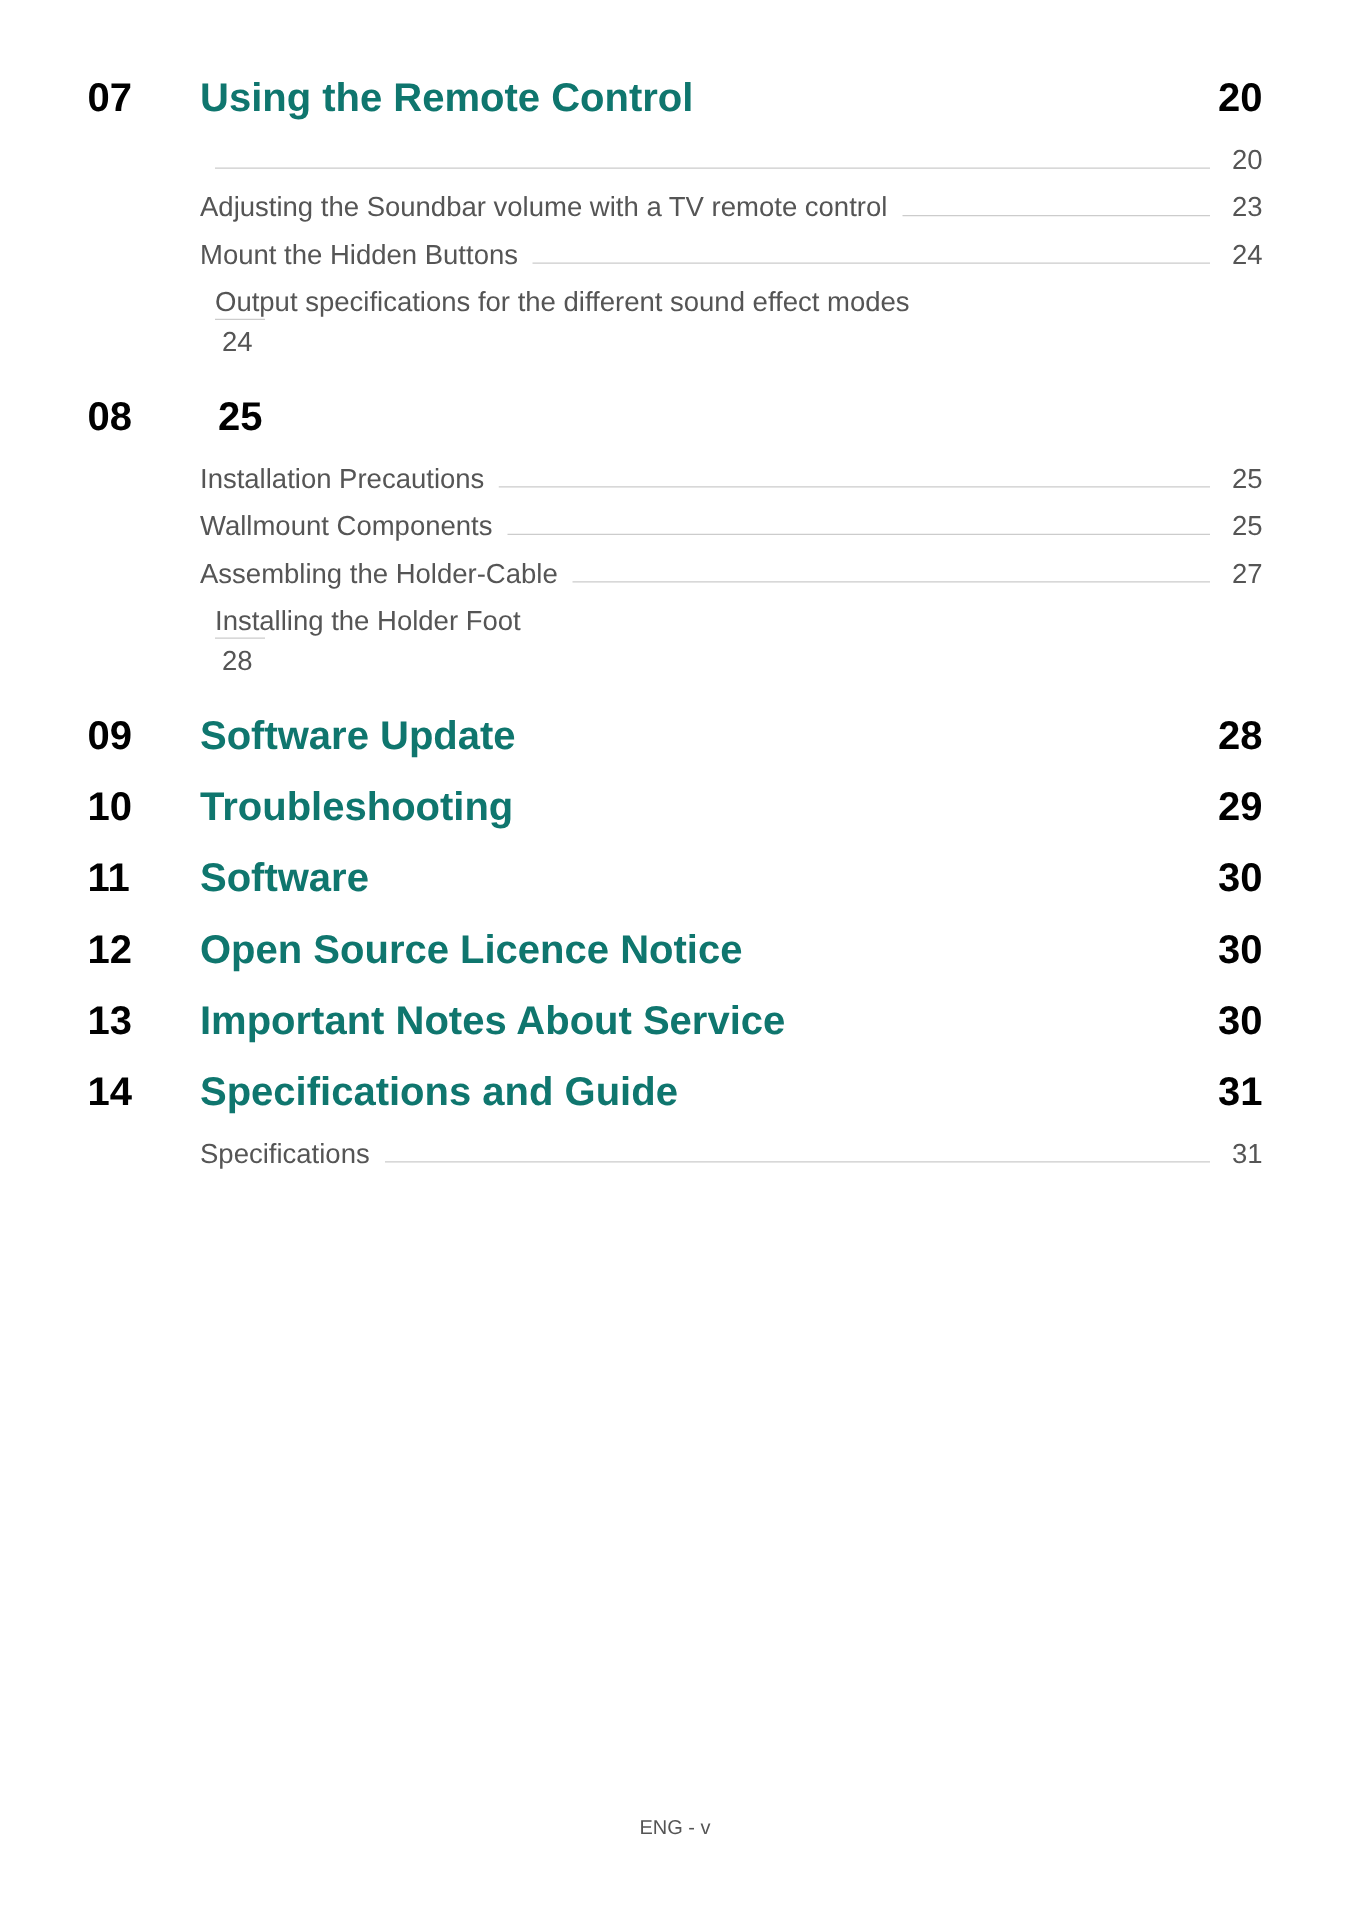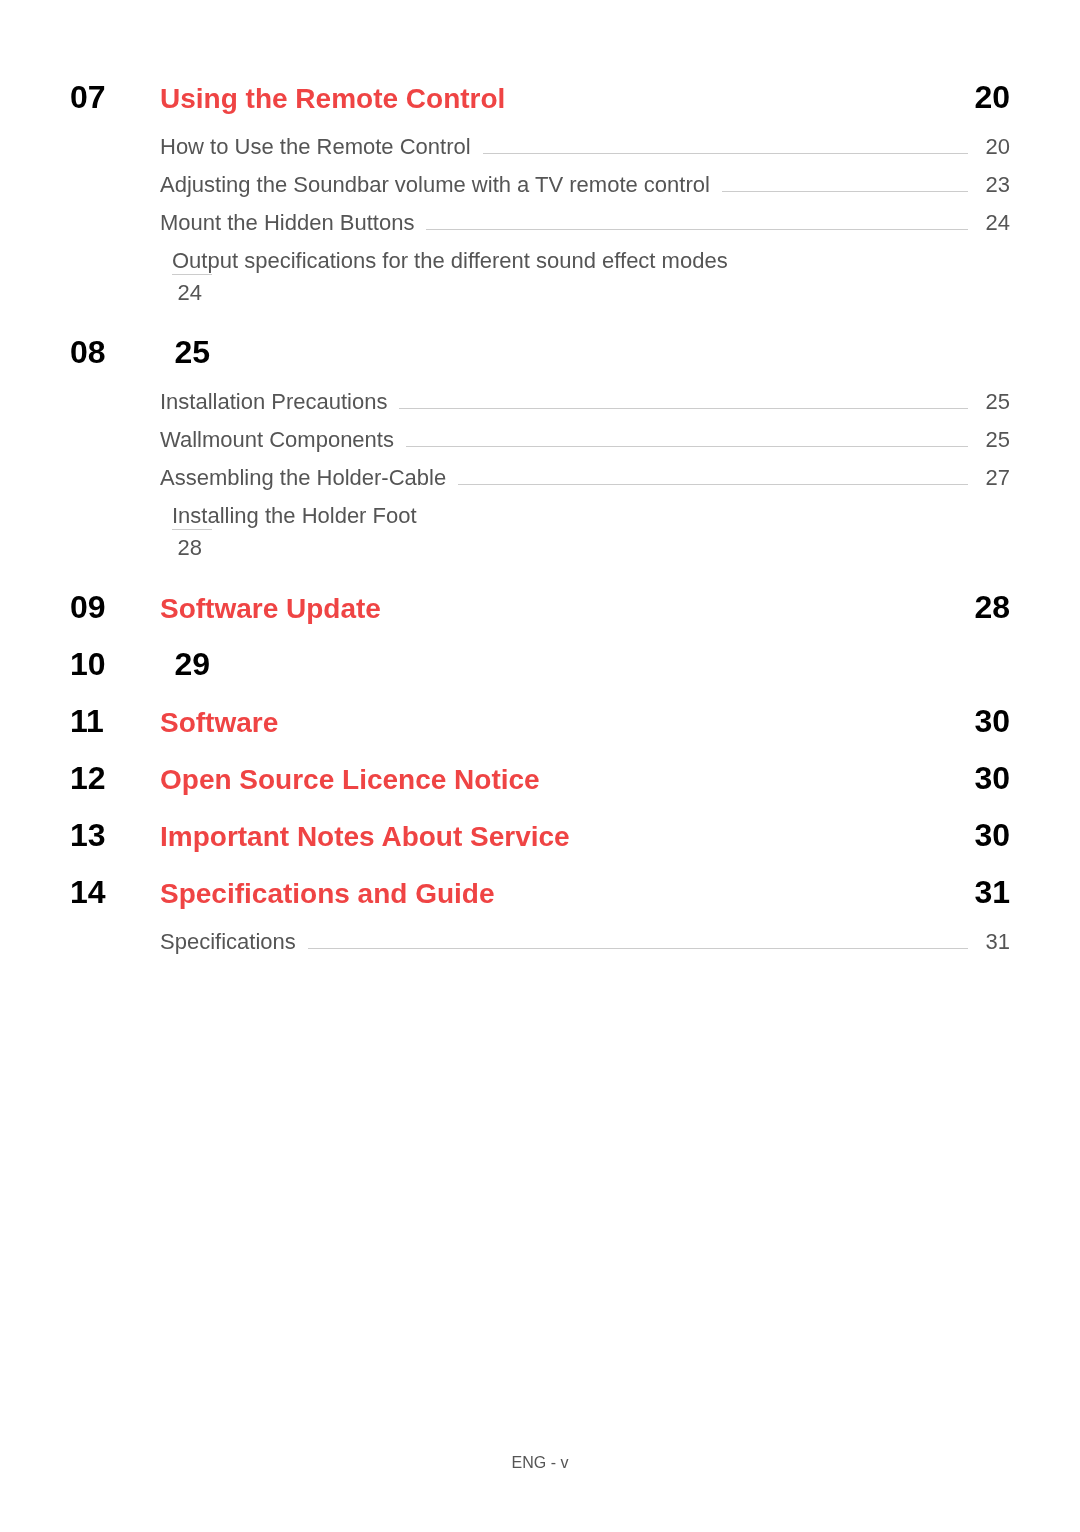--- a/index.html
+++ b/index.html
@@ -15,34 +15,34 @@
       padding: 60px 70px 40px 70px;
       position: relative;
     }
     .toc-container {
       width: 100%;
     }
     .section-row {
       display: flex;
       align-items: baseline;
       margin-bottom: 18px;
-      margin-top: 19px;
+      margin-top: 0;
     }
     .section-number {
       width: 90px;
       flex-shrink: 0;
       font-size: 32px;
       font-weight: 700;
       color: #000;
     }
     .section-title {
       flex: 1;
-      font-size: 28px;
+      font-size: 32px;
       font-weight: 700;
-      color: #ef4444;
+      color: #0f766e;
     }
     .section-page {
       font-size: 32px;
       font-weight: 700;
       color: #000;
       text-align: right;
       min-width: 50px;
     }
     .sub-row {
       display: flex;
@@ -95,21 +95,20 @@
 
 <div class="toc-container">
 
   <div class="section-block">
     <div class="section-row">
       <div class="section-number">07</div>
       <div class="section-title">Using the Remote Control</div>
       <div class="section-page">20</div>
     </div>
     <div class="sub-row">
-      <span class="sub-title">How to Use the Remote Control</span>
       <span class="leader-line"></span>
       <span class="sub-page">20</span>
     </div>
     <div class="sub-row">
       <span class="sub-title">Adjusting the Soundbar volume with a TV remote control</span>
       <span class="leader-line"></span>
       <span class="sub-page">23</span>
     </div>
     <div class="sub-row">
       <span class="sub-title">Mount the Hidden Buttons</span>
@@ -154,20 +153,21 @@
     <div class="section-row">
       <div class="section-number">09</div>
       <div class="section-title">Software Update</div>
       <div class="section-page">28</div>
     </div>
   </div>
 
   <div class="section-block-tight">
     <div class="section-row">
       <div class="section-number">10</div>
+      <div class="section-title">Troubleshooting</div>
       <div class="section-page">29</div>
     </div>
   </div>
 
   <div class="section-block-tight">
     <div class="section-row">
       <div class="section-number">11</div>
       <div class="section-title">Software</div>
       <div class="section-page">30</div>
     </div>

